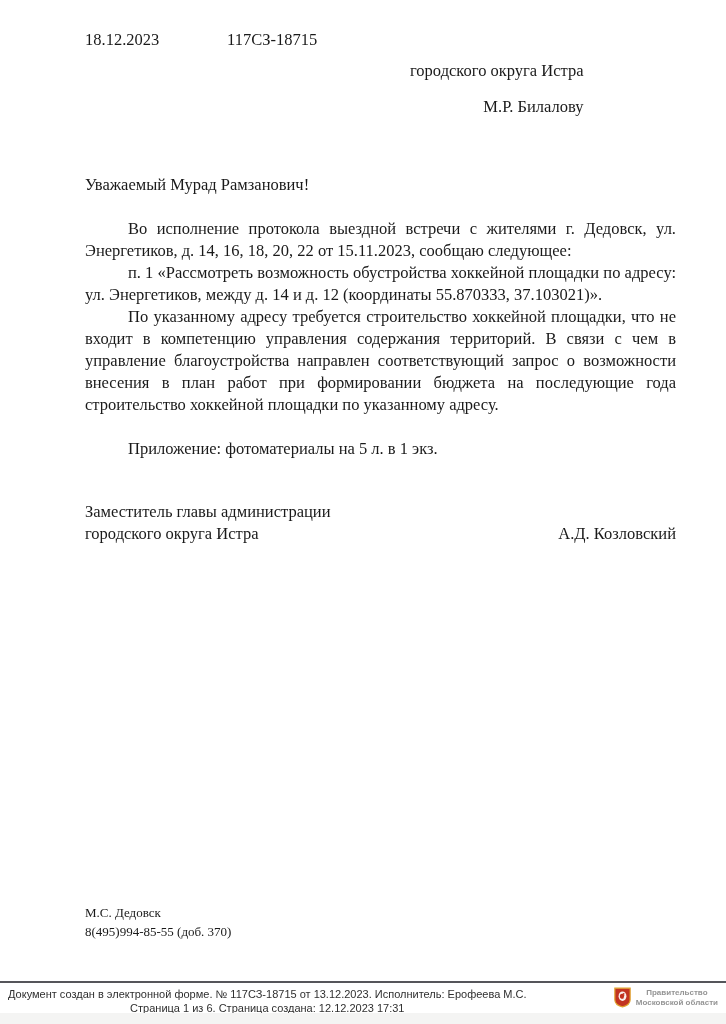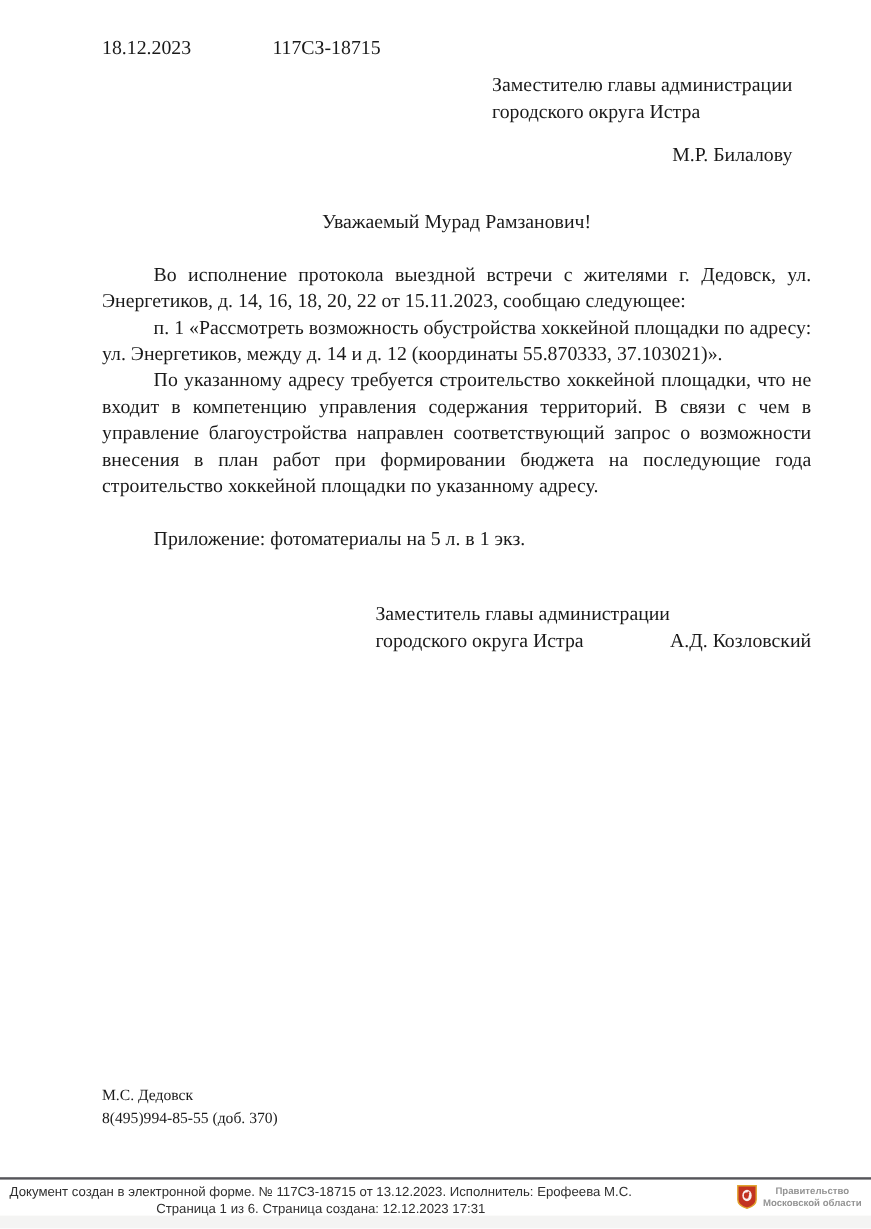--- a/index.html
+++ b/index.html
@@ -42,36 +42,35 @@
   
   .letter-body {
     position: absolute;
     top: 174px;
     left: 85px;
     width: 591px;
     font-size: 16.5px;
     line-height: 22px;
   }
   .greeting {
-    text-align: center;
     margin: 0 0 22px 0;
   }
   .letter-body p {
     margin: 0;
     text-align: justify;
     text-indent: 43px;
   }
   .para-bold { font-weight: normal; }
   .attachment-line { margin-top: 22px !important; }
 
   
   .signature {
     margin-top: 41px;
     display: flex;
-    justify-content: flex-end;
+    justify-content: space-between;
     align-items: flex-end;
   }
   .signature .sig-position { text-align: left; }
   .signature .sig-name { white-space: nowrap; }
 
   
   .executor {
     position: absolute;
     top: 903px;
     left: 85px;
@@ -129,21 +128,20 @@
 <body>
 
 <div class="page">
 
   <div class="header-row">
     <span class="doc-date">18.12.2023</span>
     <span class="doc-ref">117СЗ-18715</span>
   </div>
 
   <div class="recipient">
-    <div>Заместителю главы администрации</div>
     <div>городского округа Истра</div>
     <div class="addressee-name">М.Р. Билалову</div>
   </div>
 
   <div class="letter-body">
     <div class="greeting">Уважаемый Мурад Рамзанович!</div>
     <p>Во исполнение протокола выездной встречи с жителями г. Дедовск, ул. Энергетиков, д. 14, 16, 18, 20, 22 от 15.11.2023, сообщаю следующее:</p>
     <p class="para-bold">п. 1 «Рассмотреть возможность обустройства хоккейной площадки по адресу: ул. Энергетиков, между д. 14 и д. 12 (координаты 55.870333, 37.103021)».</p>
     <p>По указанному адресу требуется строительство хоккейной площадки, что не входит в компетенцию управления содержания территорий. В связи с чем в управление благоустройства направлен соответствующий запрос о возможности внесения в план работ при формировании бюджета на последующие года строительство хоккейной площадки по указанному адресу.</p>
     <p class="attachment-line">Приложение: фотоматериалы на 5 л. в 1 экз.</p>

